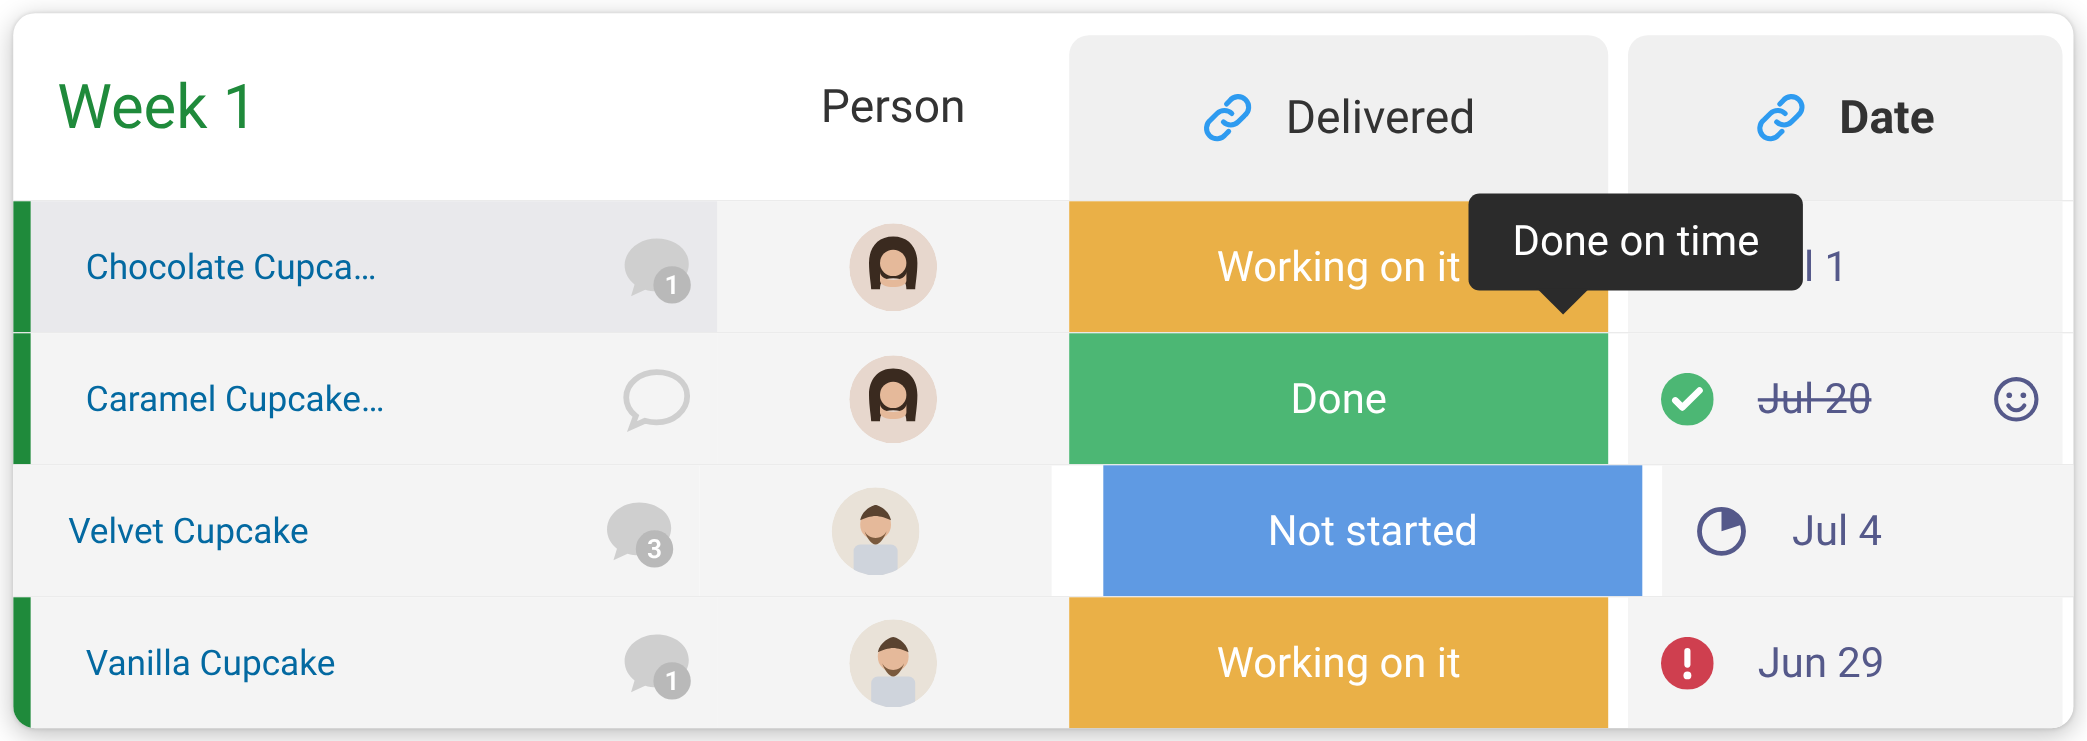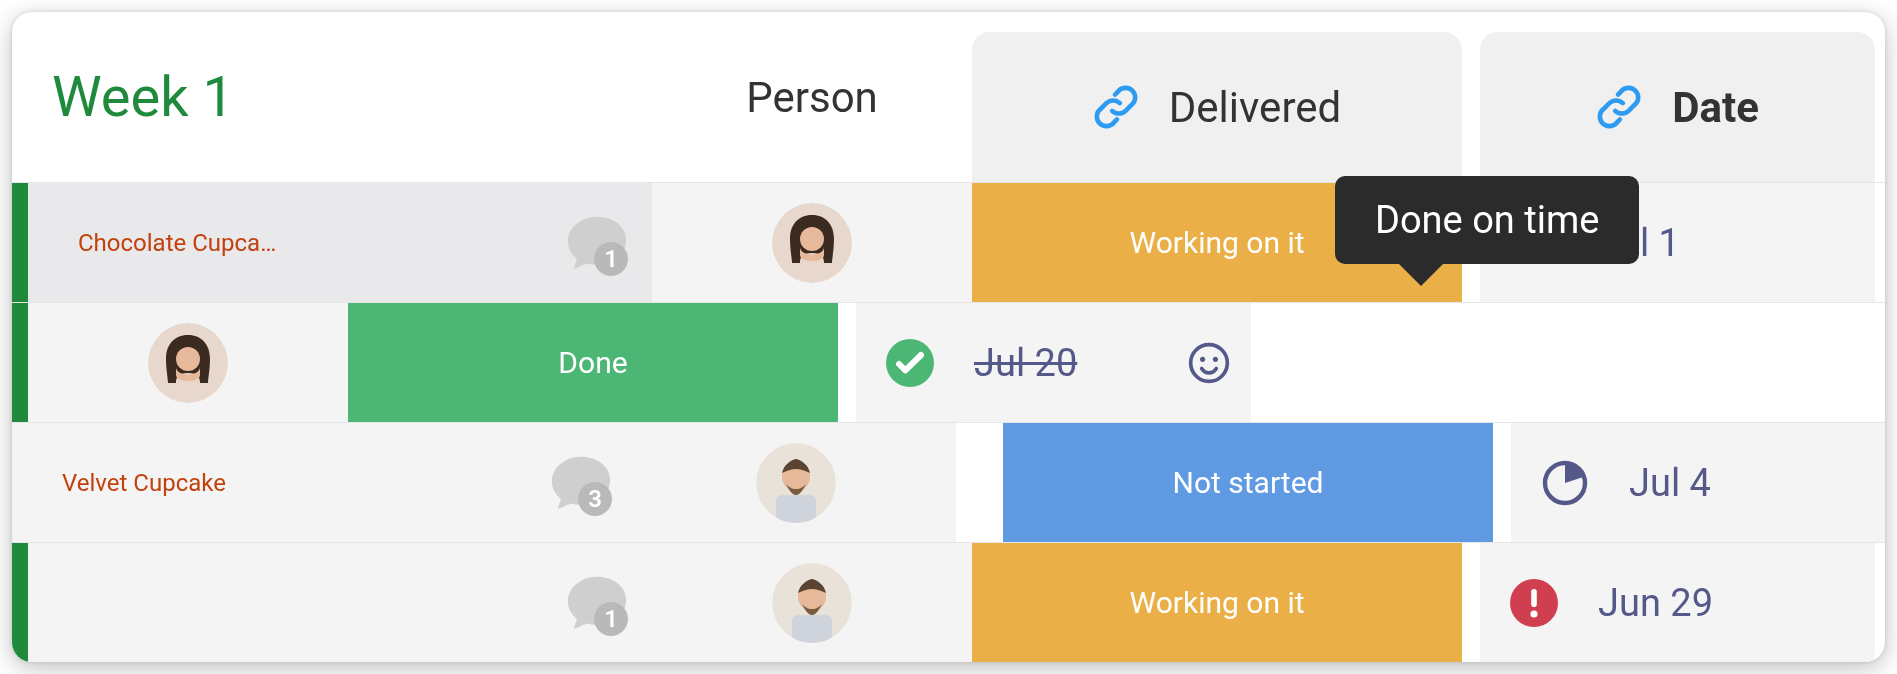--- a/index.html
+++ b/index.html
@@ -73,22 +73,22 @@
     flex: 0 0 624px;
     display: flex;
     align-items: center;
     padding-left: 50px;
     padding-right: 20px;
     background: #f4f4f4;
     position: relative;
   }
   .row.selected .row-name-wrap { background: #e9e9ec; }
   .row-name {
-    font-size: 24px;
-    color: #c2410c;
+    font-size: 32px;
+    color: #0369a1;
     white-space: nowrap;
     overflow: hidden;
     text-overflow: ellipsis;
     flex: 0 0 400px;
   }
   .chat {
     position: relative;
     width: 70px; height: 70px;
     display: flex; align-items: center; justify-content: center;
     margin-left: auto;
@@ -117,21 +117,21 @@
     width: 80px; height: 80px; border-radius: 50%;
     overflow: hidden;
     display: flex; align-items: center; justify-content: center;
   }
 
   .col-status {
     flex: 0 0 490px;
     margin-right: 18px;
     display: flex; align-items: center; justify-content: center;
     color: #fff;
-    font-size: 30px;
+    font-size: 38px;
     font-weight: 400;
   }
   .col-date {
     flex: 0 0 395px;
     background: #f4f4f4;
     display: flex; align-items: center; justify-content: flex-start;
     gap: 40px;
     padding-left: 30px;
     color: #55598a;
     font-size: 38px;
@@ -225,20 +225,28 @@
           </div>
         </div>
         <div class="col-status st-working">Working on it</div>
         <div class="col-date">
           <div class="date-status"></div>
           <div class="date-text">Jul 1</div>
         </div>
       </div>
       <div class="row">
         <div class="row-stripe"></div>
+        <div class="row-name-wrap">
+          <div class="row-name">Caramel Cupcake…</div>
+          <div class="chat">
+            <svg>
+              <use href="#sym-chat-empty"></use>
+            </svg>
+          </div>
+        </div>
         <div class="col-person">
           <div class="avatar">
             <svg viewBox="0 0 80 80" width="80" height="80">
               <use href="#sym-avatar-f"></use>
             </svg>
           </div>
         </div>
         <div class="col-status st-done">Done</div>
         <div class="col-date">
           <div class="date-status">
@@ -278,20 +286,21 @@
             <svg>
               <use href="#sym-clock"></use>
             </svg>
           </div>
           <div class="date-text">Jul 4</div>
         </div>
       </div>
       <div class="row">
         <div class="row-stripe"></div>
         <div class="row-name-wrap">
+          <div class="row-name">Vanilla Cupcake</div>
           <div class="chat has-badge">
             <svg>
               <use href="#sym-chat"></use>
             </svg>
             <span class="badge">1</span>
           </div>
         </div>
         <div class="col-person">
           <div class="avatar">
             <svg viewBox="0 0 80 80" width="80" height="80">

